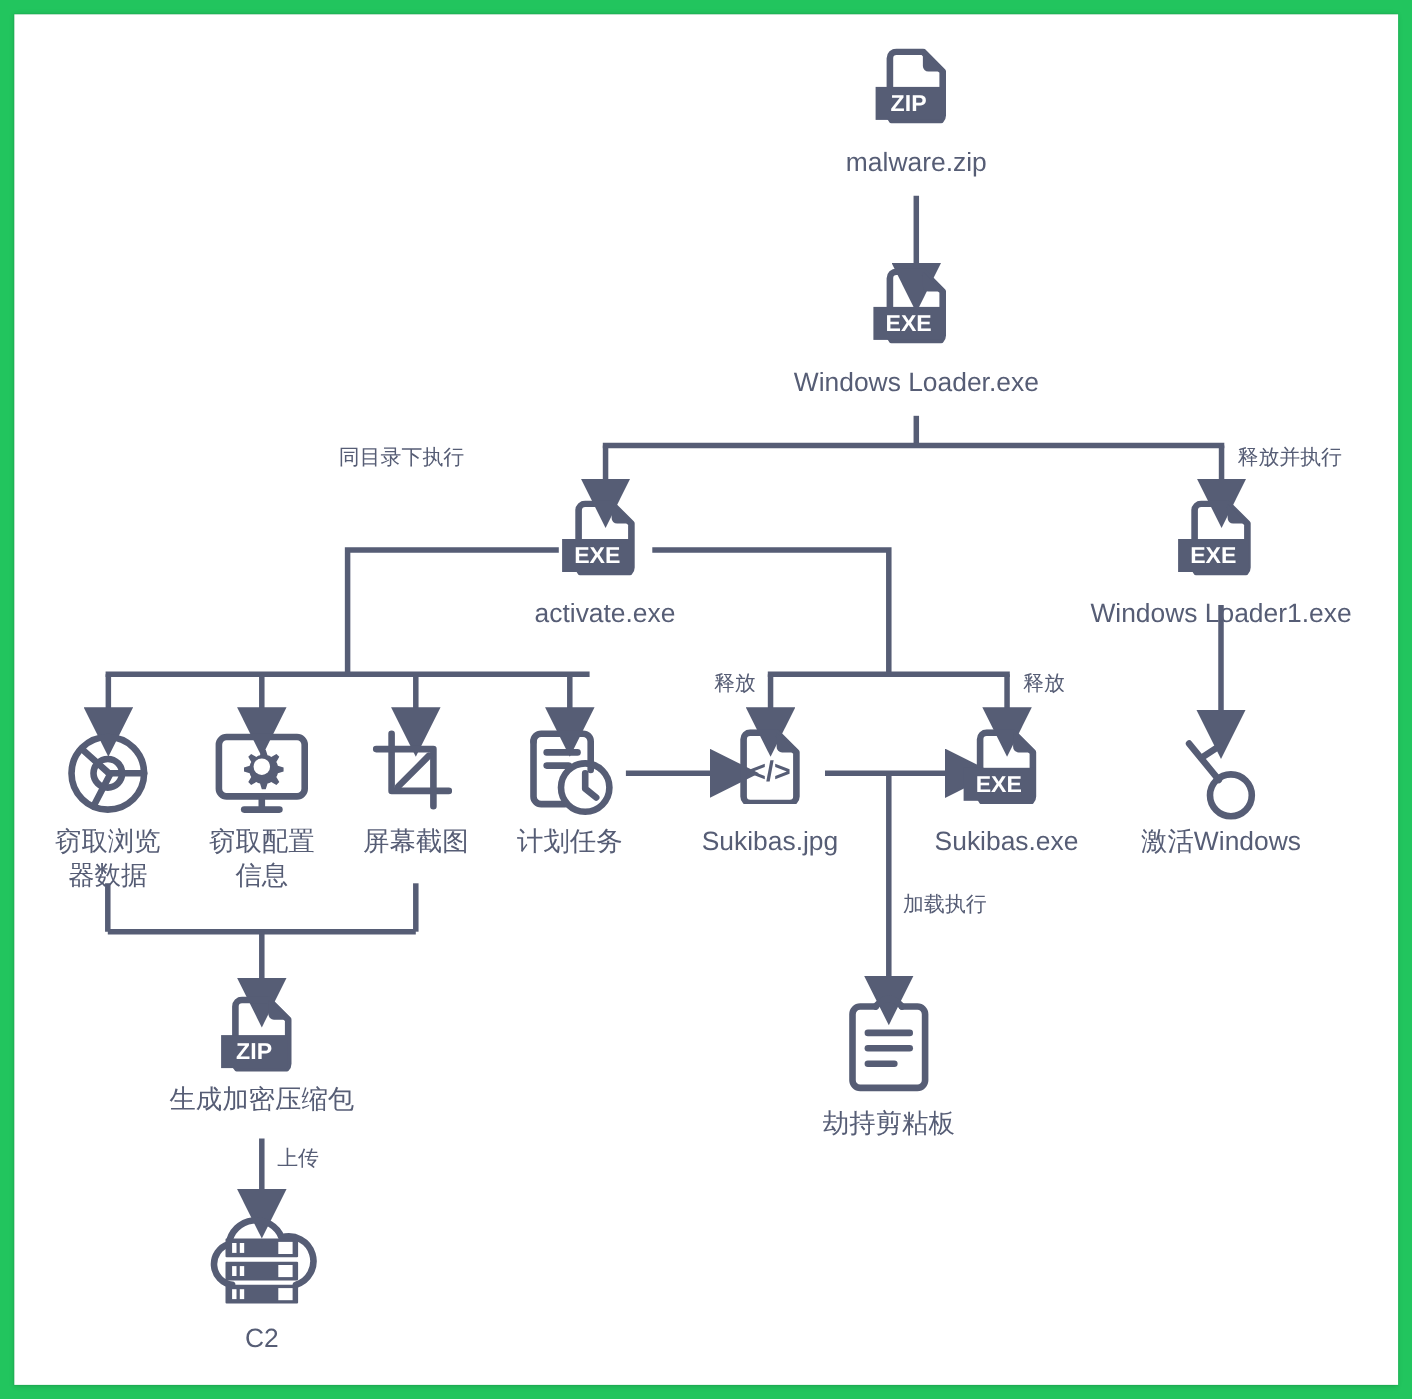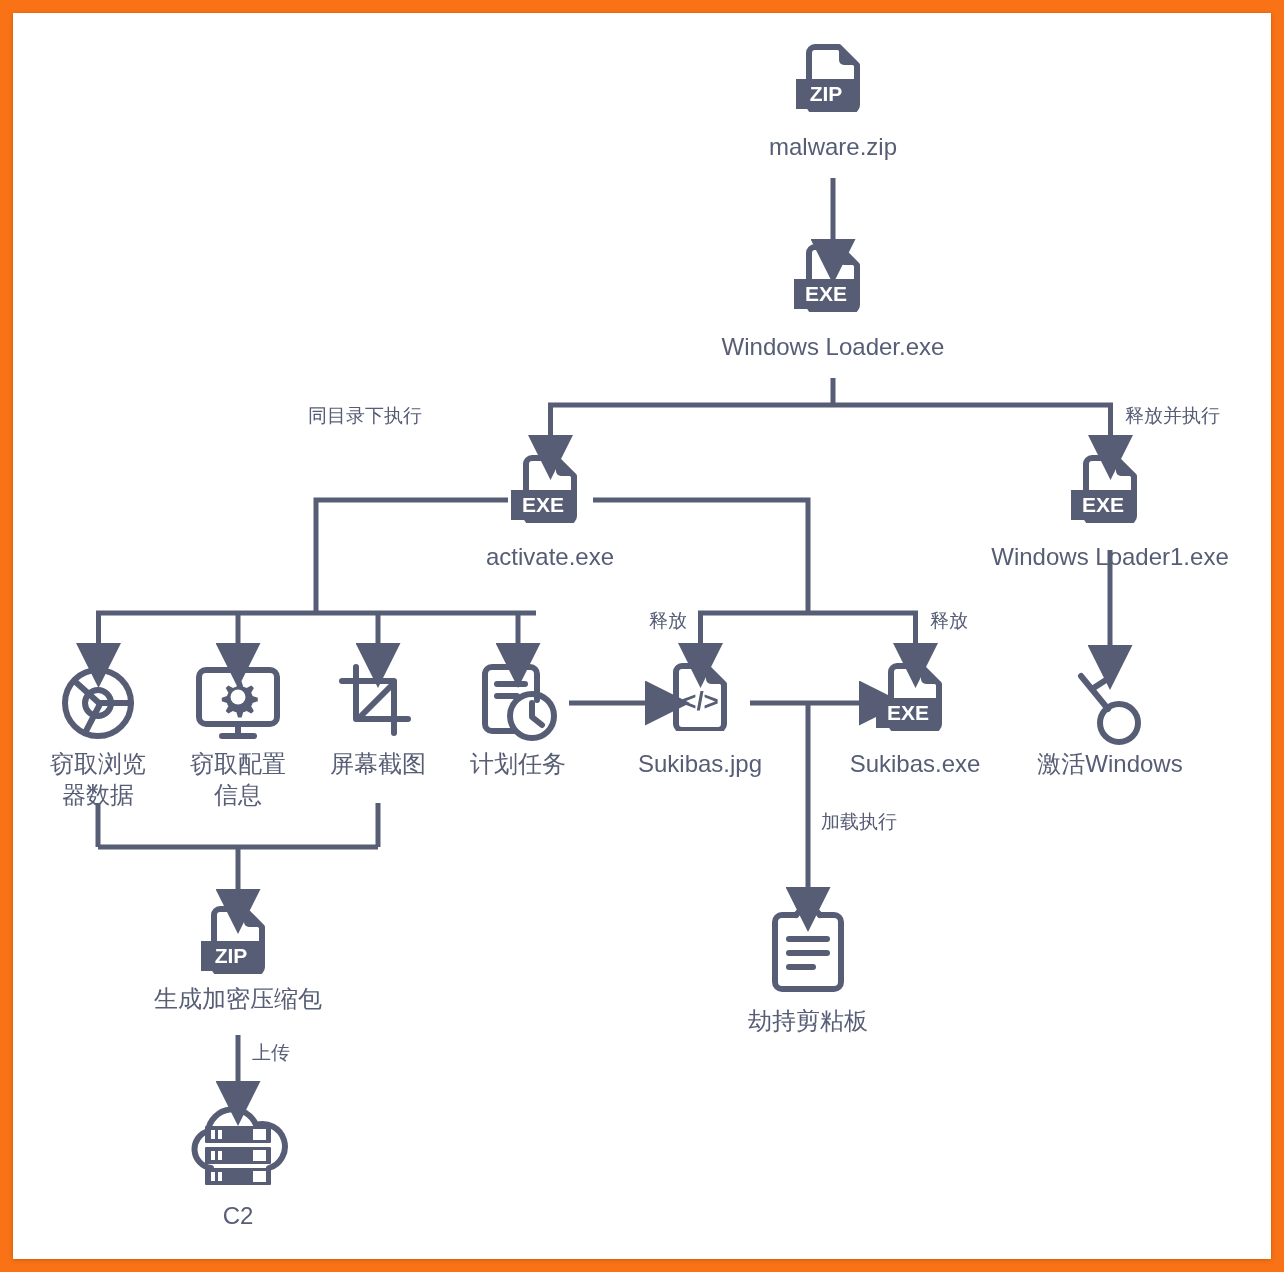--- a/index.html
+++ b/index.html
@@ -5,21 +5,21 @@
   html, body {
     margin: 0;
     padding: 0;
     background: #ffffff;
     font-family: "Liberation Sans", "DejaVu Sans", sans-serif;
   }
   #page {
     position: relative;
     width: 1284px;
     height: 1272px;
-    background: #f97316;
+    background: #22c55e;
     overflow: hidden;
   }
   #canvas-frame {
     position: absolute;
     left: 13px;
     top: 13px;
     width: 1258px;
     height: 1246px;
     background: #ffffff;
     box-shadow: 0 1px 5px rgba(0,0,0,0.16), 0 0 1px rgba(0,0,0,0.18);

